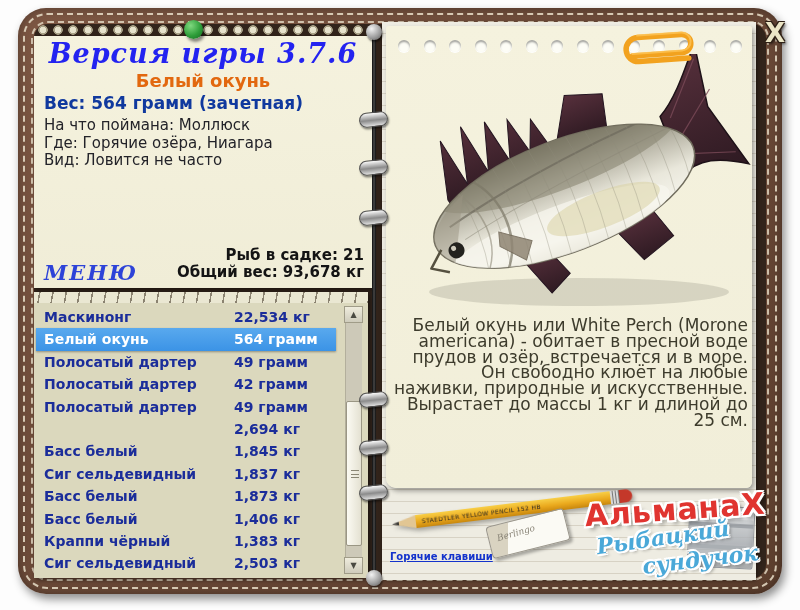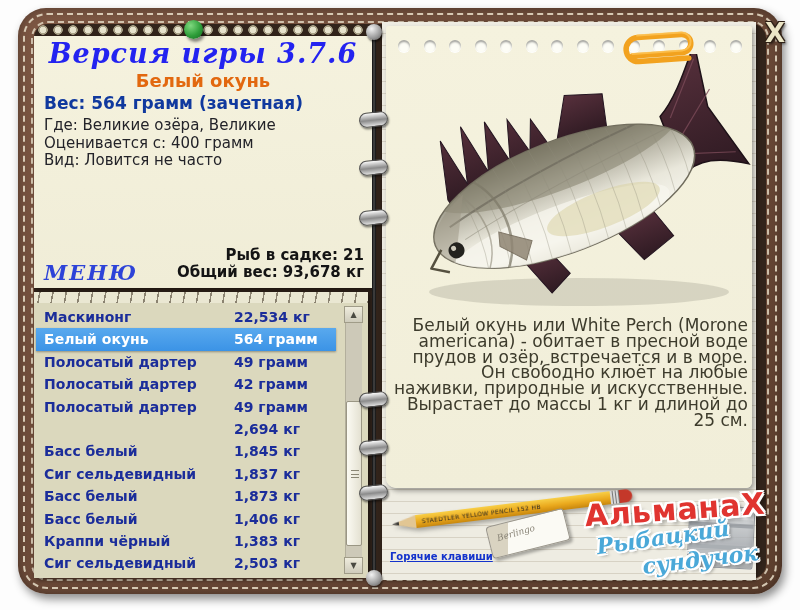--- a/index.html
+++ b/index.html
@@ -143,22 +143,22 @@
   </div>
 
   <div class="close-x">X</div>
 
   <div class="loop-strip"></div>
   <div class="note">
     <div class="title">Версия игры 3.7.6</div>
     <div class="fish-title">Белый окунь</div>
     <div class="weight-line">Вес: 564 грамм (зачетная)</div>
     <div class="details">
-        <div>Где: Великие озёра, Великие</div>
-        <div>Оценивается с: 400 грамм</div>
+        <div>На что поймана: Моллюск</div>
+        <div>Где: Горячие озёра, Ниагара</div>
         <div>Вид: Ловится не часто</div>
       </div>
     <div class="menu-link">МЕНЮ</div>
     <div class="stats">
       <div>Рыб в садке: 21</div>
       <div>Общий вес: 93,678 кг</div>
     </div>
   </div>
   <div class="pin"></div>
 

